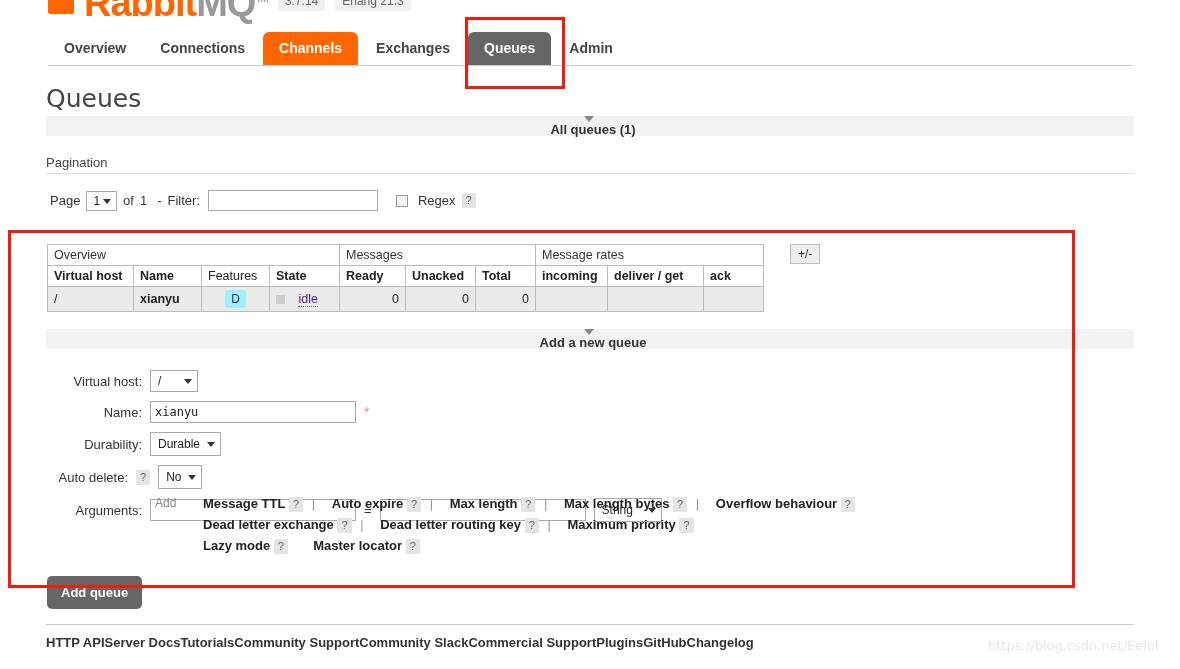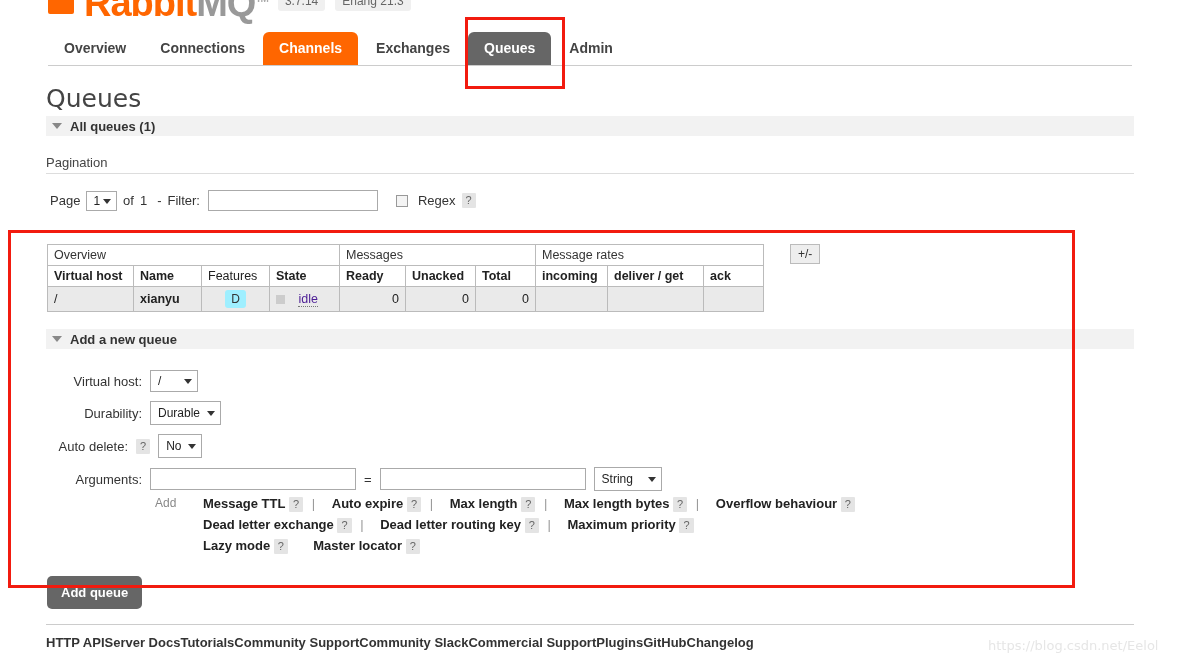--- a/index.html
+++ b/index.html
@@ -52,21 +52,21 @@
     position: absolute; left: 46px; top: 84px;
     font-family: "DejaVu Sans", sans-serif;
     font-size: 25px; color: #444; font-weight: normal;
   }
 
   
   .sect-bar {
     position: absolute; height: 20px; left: 46px; width: 1088px;
     background: #f2f2f2; color: #333;
     font-size: 13px; font-weight: bold;
-    display: flex; align-items: center; padding-left: 6px;
+    display: flex; align-items: center; padding-left: 6px; flex-direction: column;
   }
   .caret {
     display: inline-block; width: 0; height: 0; margin-right: 8px;
     border-left: 5px solid transparent; border-right: 5px solid transparent;
     border-top: 6px solid #888;
   }
 
   
   .pagination-label {
     position: absolute; left: 46px; top: 155px;
@@ -260,20 +260,25 @@
     <span class="caret"></span>
     <span>Add a new queue</span>
   </div>
 
   <div class="form-wrap">
     <div class="frow">
       <span class="flabel">Virtual host:</span>
       <span class="mini-select" style="min-width:48px;padding:3px 20px 3px 7px;">/</span>
     </div>
     <div class="frow">
+      <span class="flabel">Name:</span>
+      <input class="txtinput" style="width: 206px; height: 22px;" value="xianyu">
+      <span class="star">*</span>
+    </div>
+    <div class="frow">
       <span class="flabel">Durability:</span>
       <span class="mini-select" style="min-width:68px;padding:4px 20px 4px 7px;">Durable</span>
     </div>
     <div class="frow">
       <span class="flabel" style="width:90px;">Auto delete:</span>
       <span class="qmark" style="margin-right:8px;">?</span>
       <span class="mini-select" style="min-width:34px;padding:4px 20px 4px 7px;">No</span>
     </div>
     <div class="frow">
       <span class="flabel">Arguments:</span>

